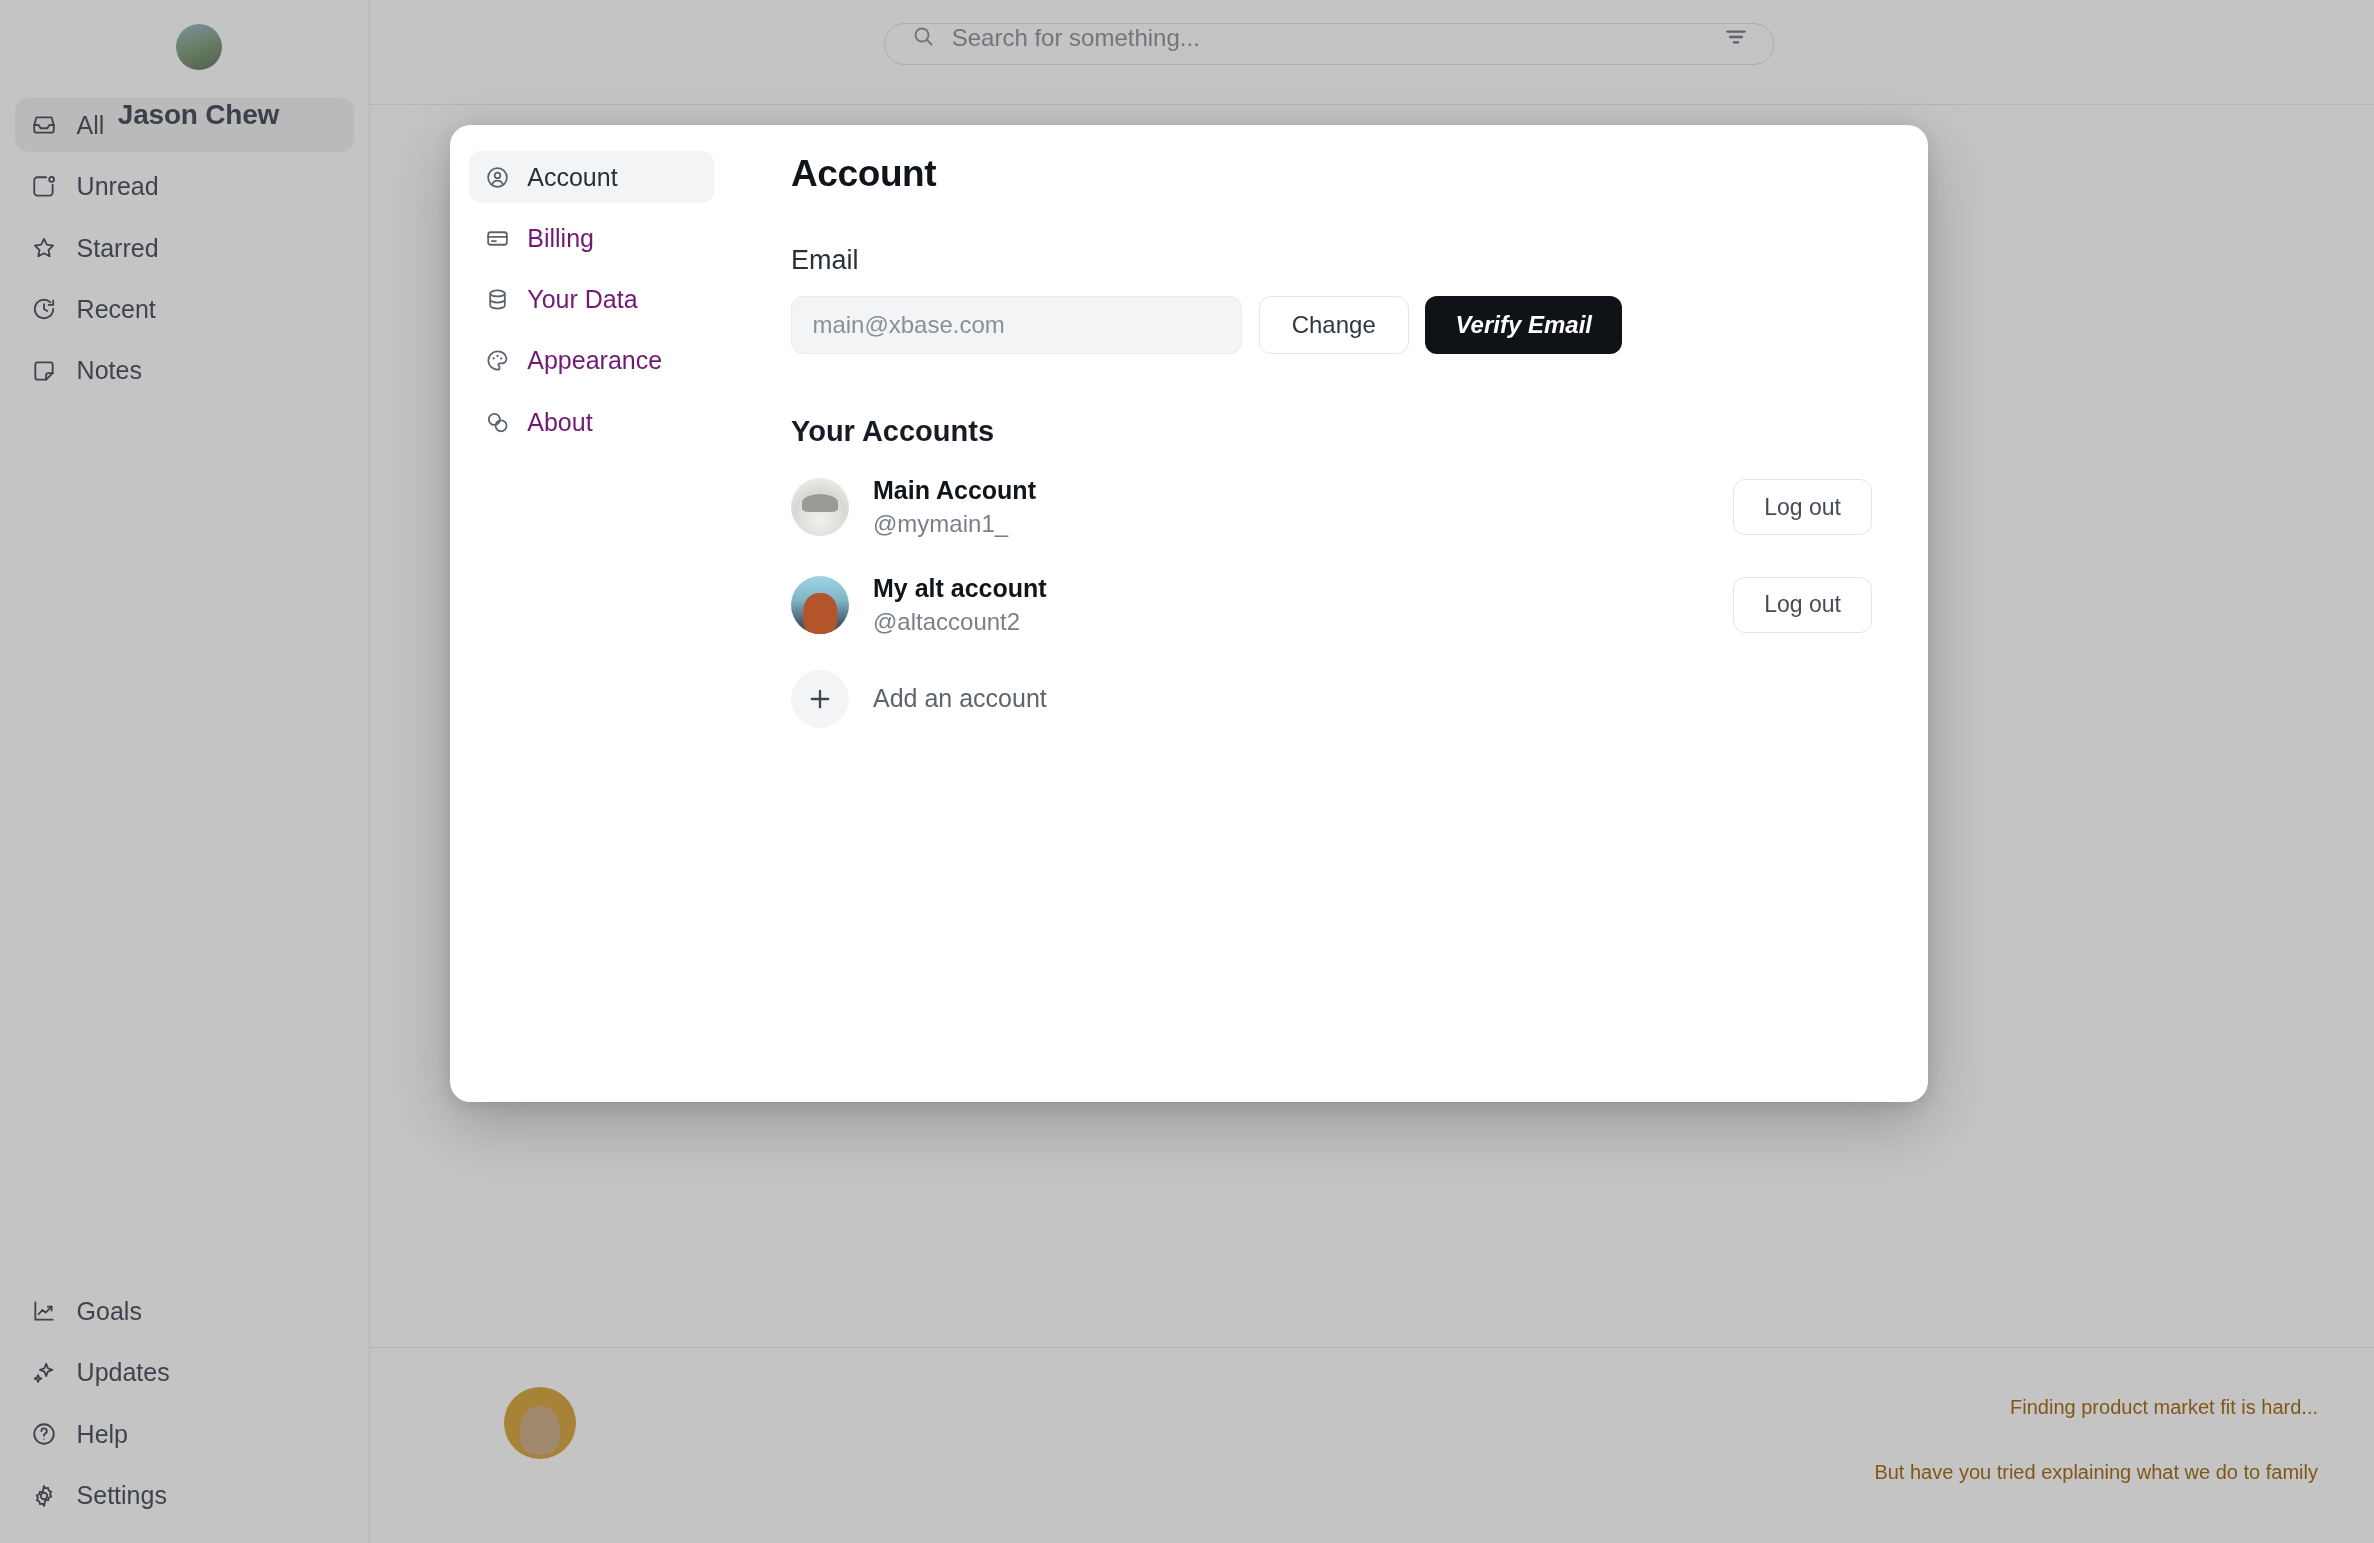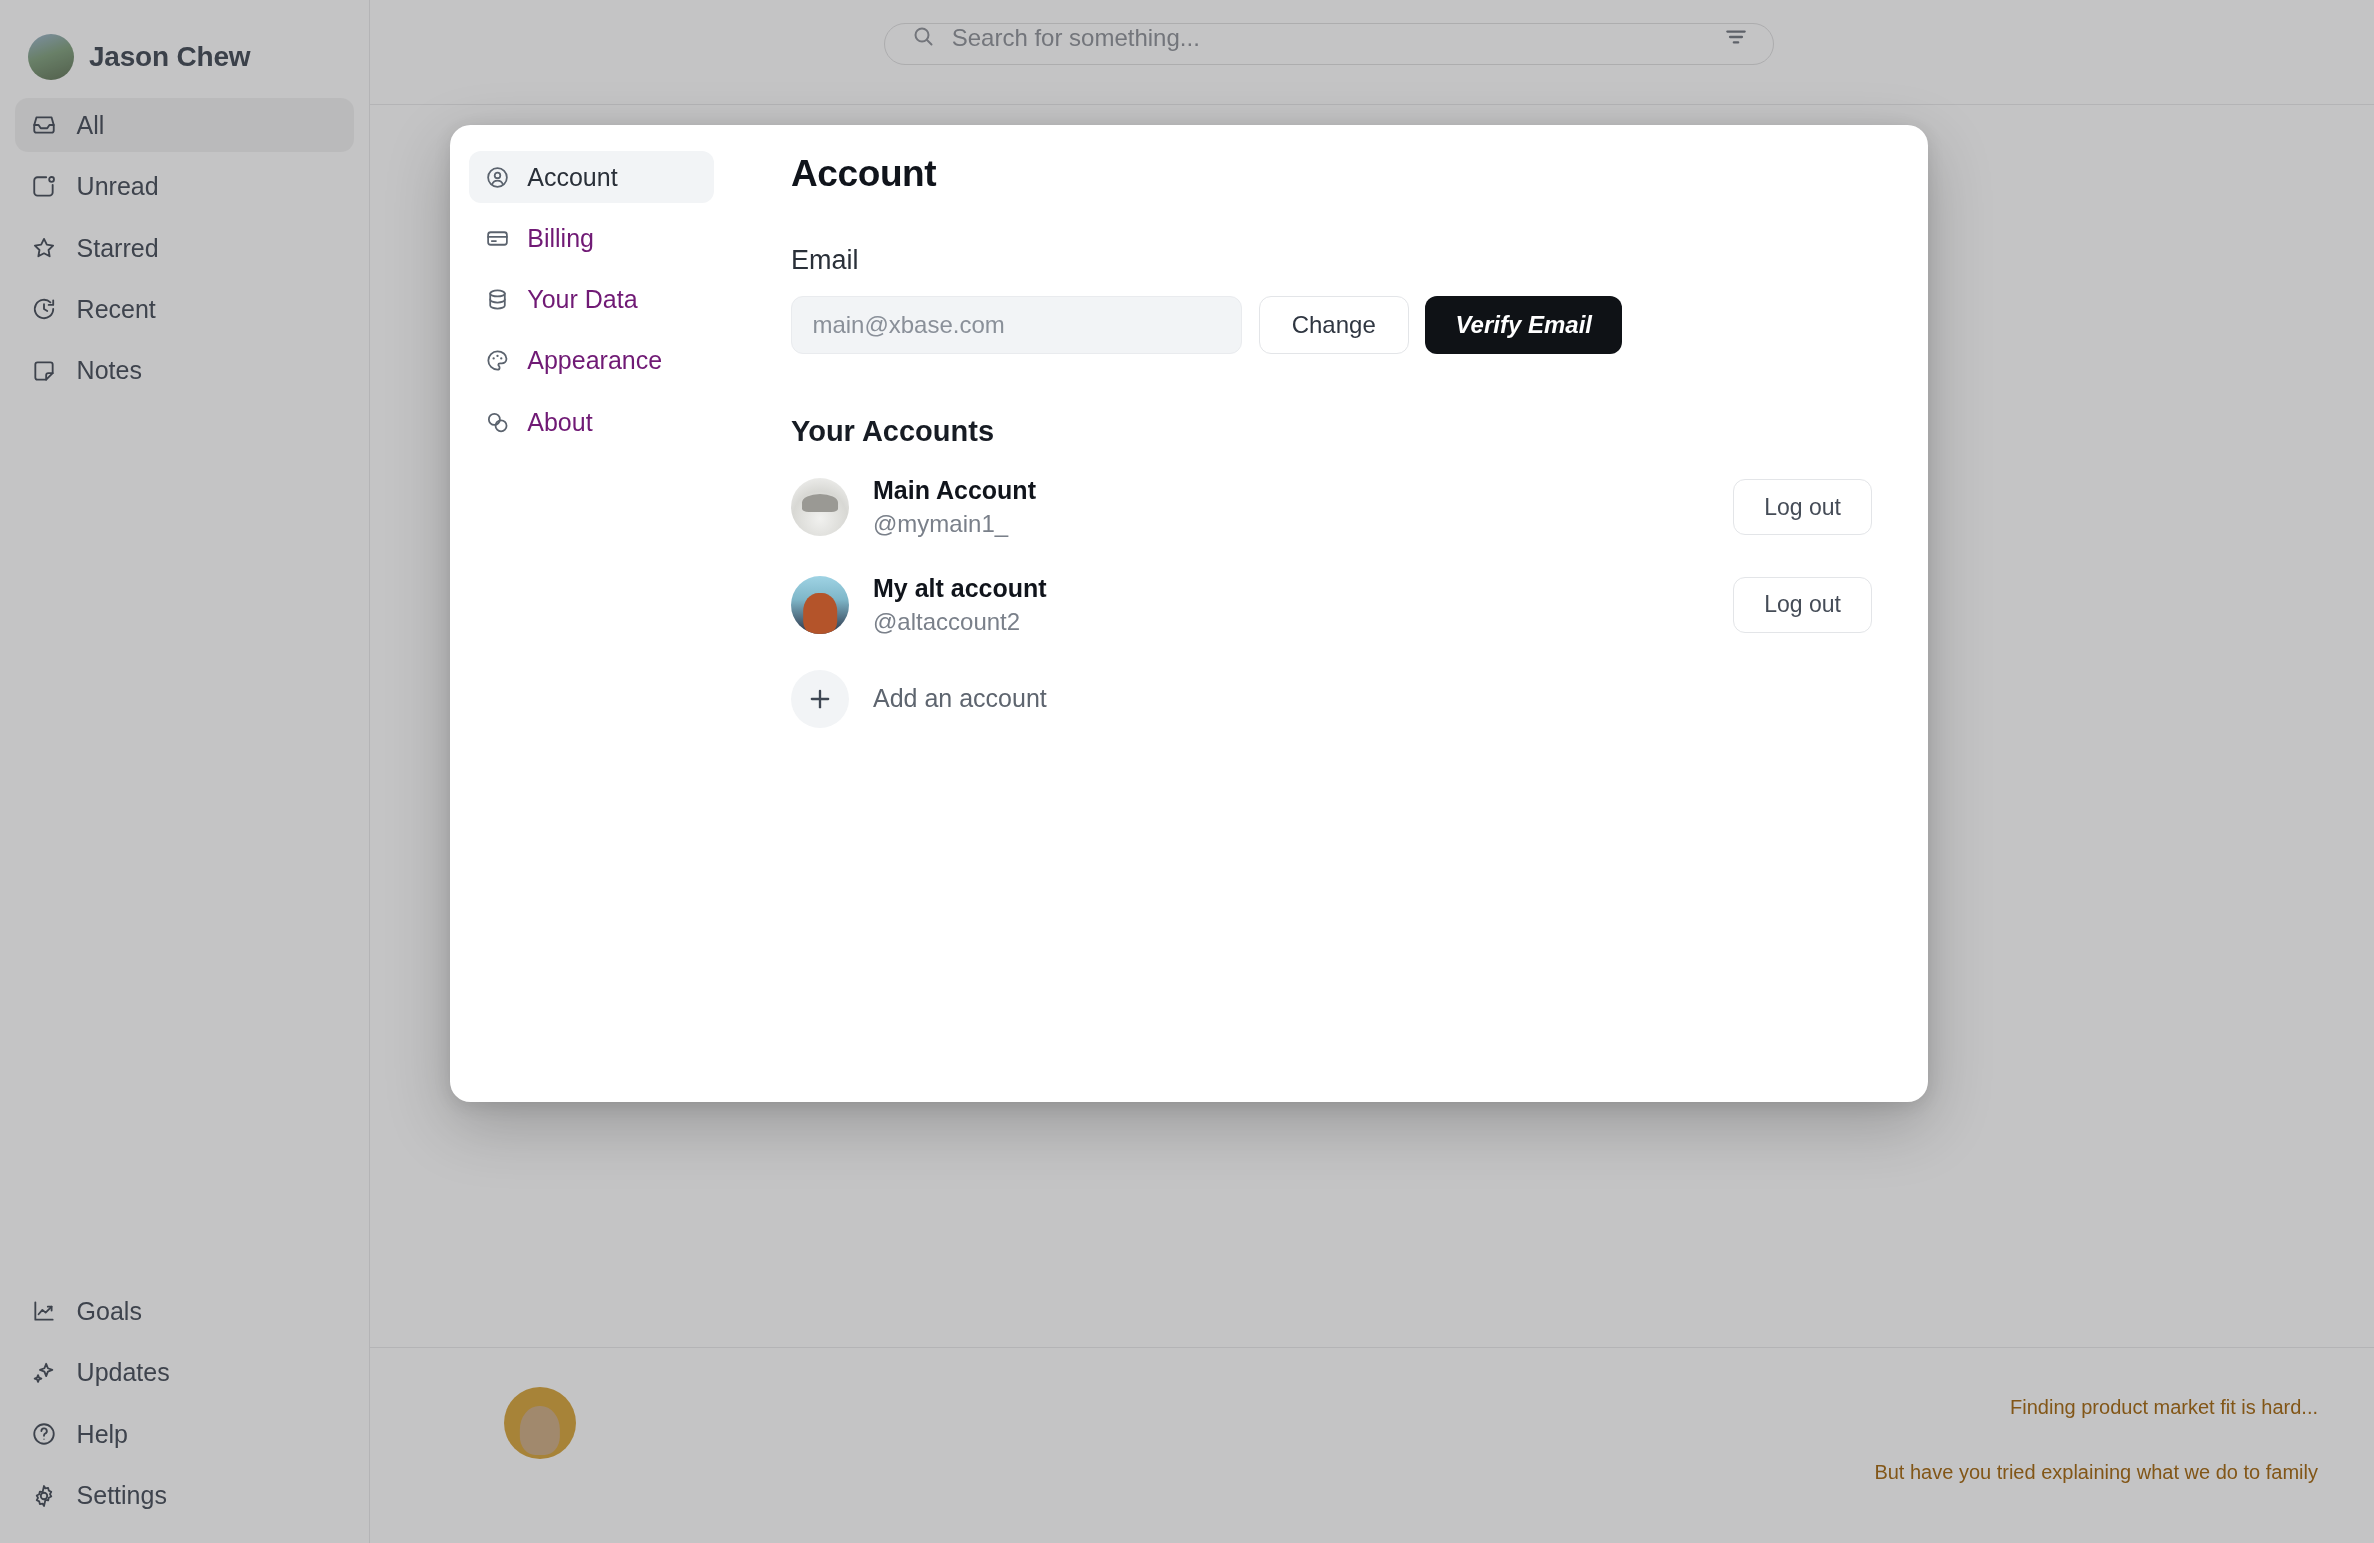--- a/index.html
+++ b/index.html
@@ -24,23 +24,24 @@
 
   
   #sidebar {
     position: absolute; left: 0; top: 0;
     width: 370px; height: 1543px;
     background: #ffffff;
     border-right: 0.9px solid #e8e8ea;
     padding: 0;
   }
   #profile-row {
-    display: flex; align-items: center; gap: 15px;
+    display: flex; align-items: center; gap: 29px;
     padding: 24px 0 0 28px;
     height: 89px;
+    flex-direction: column;
   }
   .avatar-img {
     width: 46px; height: 46px; border-radius: 50%;
     flex: 0 0 auto; overflow: hidden;
     background: #b7c4ad;
     position: relative;
   }
   #profile-name {
     font-size: 28px; font-weight: 600; color: #3c4450;
     letter-spacing: -0.2px;

